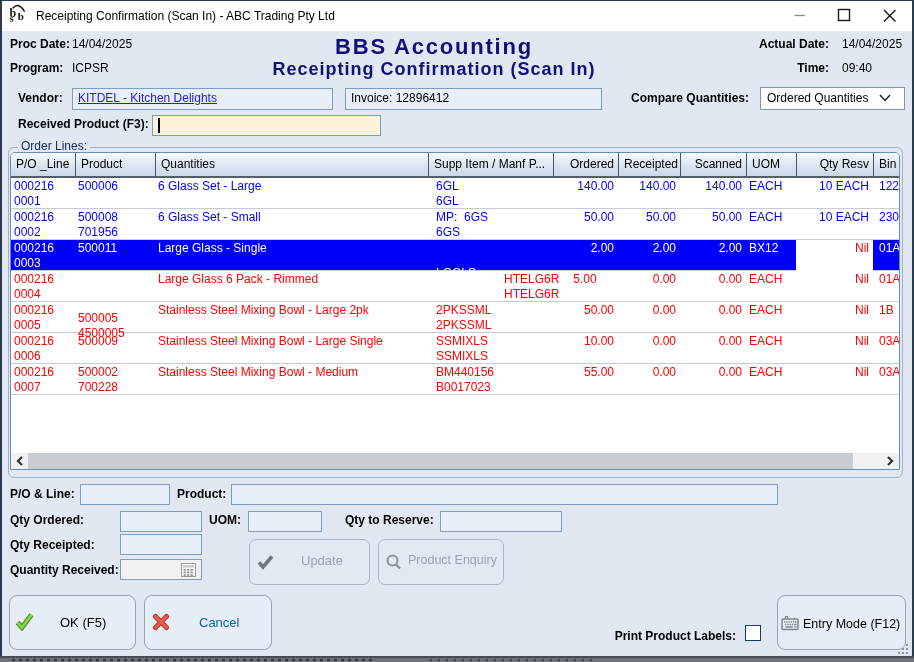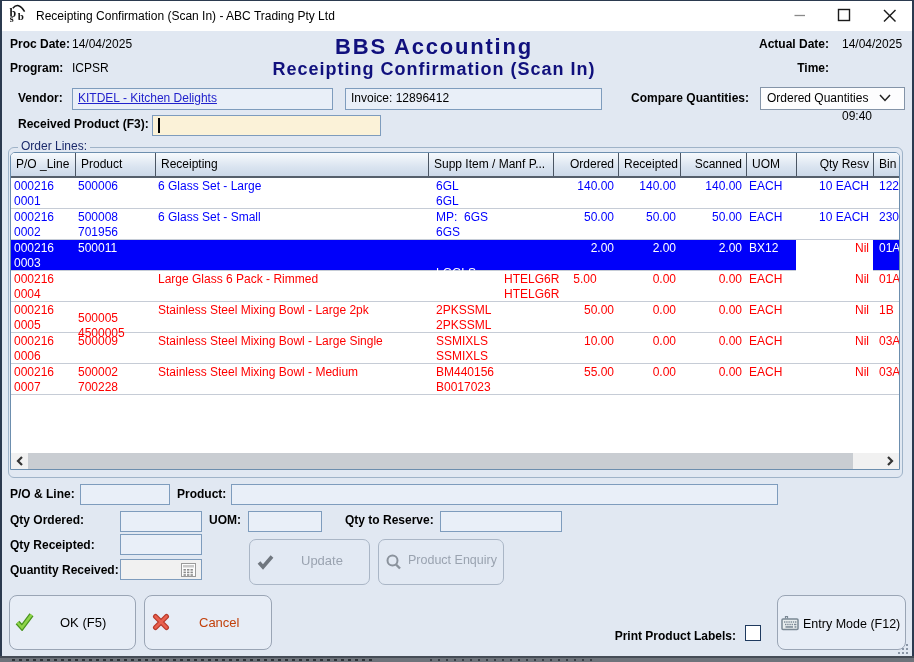--- a/index.html
+++ b/index.html
@@ -44,21 +44,21 @@
 
 <div class="lbl" style="left:10px; top:37px;">Proc Date:</div>
 <div class="val" style="left:72px; top:37px;">14/04/2025</div>
 <div class="lbl" style="left:10px; top:61px;">Program:</div>
 <div class="val" style="left:72px; top:61px;">ICPSR</div>
 <div class="abs" style="left:0; top:34px; width:868px; text-align:center; font-size:22px; letter-spacing:1.8px; font-weight:bold; color:#10107d;">BBS Accounting</div>
 <div class="abs" style="left:0; top:59px; width:868px; text-align:center; font-size:18px; letter-spacing:1.0px; font-weight:bold; color:#10107d;">Receipting Confirmation (Scan In)</div>
 <div class="lbl" style="right:85px; top:37px;">Actual Date:</div>
 <div class="val" style="left:842px; top:37px;">14/04/2025</div>
 <div class="lbl" style="right:85px; top:61px;">Time:</div>
-<div class="val" style="left:842px; top:61px;margin-top:48px;">09:40</div>
+<div class="val" style="left:842px; top:61px;">09:40</div>
 
 <div class="lbl" style="left:18px; top:91px;">Vendor:</div>
 <div class="field" style="left:72px; top:88px; width:261px; height:22px;"></div>
 <div class="val" style="left:78px; top:91px; color:#2222cc; text-decoration:underline;">KITDEL - Kitchen Delights</div>
 <div class="field" style="left:345px; top:88px; width:257px; height:22px;"></div>
 <div class="val" style="left:351px; top:91px;">Invoice: 12896412</div>
 <div class="lbl" style="right:165px; top:91px;">Compare Quantities:</div>
 <div class="field" style="left:760px; top:87px; width:145px; height:23px; background:#fdfdfe; border-color:#8494a8;"></div>
 <div class="val" style="left:767px; top:91px;text-align:center;">Ordered Quantities</div>
 <svg class="abs" style="left:878px; top:93px;" width="14" height="10" viewBox="0 0 14 10">
@@ -69,21 +69,21 @@
 <div class="field" style="left:152px; top:115px; width:229px; height:21px; background:#fbf2d8;"></div>
 <div class="abs" style="left:158px; top:118px; width:1.5px; height:15px; background:#000;"></div>
 
 <div class="abs" style="left:8px; top:147px; width:895px; height:331px; border:1px solid #9fb3c8; border-radius:6px;"></div>
 <div class="abs" style="left:18px; top:139px; font-size:12px; color:#1b2a6b; background:#e1e8f2; padding:0 3px;">Order Lines:</div>
 
 <div class="grid" id="grid">
     <div class="ghead">
       <div class="hcell first" style="left:0px; width:64px; ">P/O _Line</div>
       <div class="hcell" style="left:64px; width:80px; ">Product</div>
-      <div class="hcell" style="left:144px; width:273px; ">Receipting</div>
+      <div class="hcell" style="left:144px; width:273px; ">Quantities</div>
       <div class="hcell" style="left:417px; width:125px; ">Supp Item / Manf P...</div>
       <div class="hcell" style="left:542px; width:65px; text-align:right;">Ordered</div>
       <div class="hcell" style="left:607px; width:62px; text-align:right;">Receipted</div>
       <div class="hcell" style="left:669px; width:66px; text-align:right;">Scanned</div>
       <div class="hcell" style="left:735px; width:50px; ">UOM</div>
       <div class="hcell" style="left:785px; width:77px; text-align:right;">Qty Resv</div>
       <div class="hcell" style="left:862px; width:26px; ">Bin</div>
     </div>
     <div class="row blue" style="top:25px;">
       <div class="cell" style="left:0px; width:64px;">000216<br>0001</div>
@@ -105,20 +105,21 @@
       <div class="cell" style="left:542px; width:65px;text-align:right;">50.00<br></div>
       <div class="cell" style="left:607px; width:62px;text-align:right;">50.00<br></div>
       <div class="cell" style="left:669px; width:66px;text-align:right;">50.00<br></div>
       <div class="cell" style="left:735px; width:50px;">EACH<br></div>
       <div class="cell" style="left:785px; width:77px;text-align:right;">10 EACH<br></div>
       <div class="cell" style="left:862px; width:26px;padding-left:6px;">230<br></div>
     </div>
     <div class="row sel" style="top:87px;">
       <div class="cell" style="left:0px; width:64px;">000216<br>0003</div>
       <div class="cell" style="left:64px; width:80px;">500011<br></div>
+      <div class="cell" style="left:144px; width:273px;">Large Glass - Single<br></div>
       <div class="cell" style="left:417px; width:125px;padding-left:8px;margin-top:25px;">LGGLS<br>KDLG 5885</div>
       <div class="cell" style="left:542px; width:65px;text-align:right;">2.00<br></div>
       <div class="cell" style="left:607px; width:62px;text-align:right;">2.00<br></div>
       <div class="cell" style="left:669px; width:66px;text-align:right;">2.00<br></div>
       <div class="cell" style="left:735px; width:50px;">BX12<br></div>
       <div class="cell" style="left:785px; width:77px;text-align:right;background:#fff; color:#fe0000;">Nil<br></div>
       <div class="cell" style="left:862px; width:26px;padding-left:6px;">01A<br></div>
     </div>
     <div class="row red" style="top:118px;">
       <div class="cell" style="left:0px; width:64px;">000216<br>0004</div>
@@ -229,21 +230,21 @@
   <path d="M2.5,10.5 L7,15.5 L16.5,2.8" fill="none" stroke="#48941f" stroke-width="5"></path>
   <path d="M2.5,10.5 L7,15.5 L16.5,2.8" fill="none" stroke="#8ed44a" stroke-width="2.6"></path>
 </svg>
 <div class="abs" style="left:60px; top:615px; font-size:13px; color:#000;">OK (F5)</div>
 
 <div class="abs" style="left:144px; top:595px; width:128px; height:55px; border:1px solid #9aa5b5; border-radius:8px; background:#e7edf6;"></div>
 <svg class="abs" style="left:152px; top:613px;" width="18" height="18" viewBox="0 0 18 18">
   <path d="M3.5,3.5 L14.5,14.5 M14.5,3.5 L3.5,14.5" stroke="#b5392a" stroke-width="5" stroke-linecap="round"></path>
   <path d="M3.5,3.5 L14.5,14.5 M14.5,3.5 L3.5,14.5" stroke="#e9604e" stroke-width="2.6" stroke-linecap="round"></path>
 </svg>
-<div class="abs" style="left:199px; top:615px; font-size:13px; color:#c2410c;">Cancel</div>
+<div class="abs" style="left:199px; top:615px; font-size:13px; color:#0369a1;">Cancel</div>
 
 <div class="lbl" style="right:178px; top:629px;">Print Product Labels:</div>
 <div class="abs" style="left:745px; top:625px; width:16px; height:16px; background:#fff; border:1.5px solid #1f3a5f;"></div>
 
 <div class="abs" style="left:777px; top:595px; width:129px; height:55px; border:1px solid #9aa5b5; border-radius:8px; background:#e7edf6;"></div>
 <svg class="abs" style="left:781px; top:615px;" width="18" height="16" viewBox="0 0 18 16">
   <path d="M4.5,3.5 L4.5,1.5 L6.5,1.5 L6.5,3.5" fill="none" stroke="#7a8894" stroke-width="1.2"></path>
   <rect x="1" y="4" width="16" height="10.5" rx="1" fill="#e8edee" stroke="#7a8894" stroke-width="1.5"></rect>
   <g fill="#7a8894">
     <rect x="3" y="6.3" width="1.4" height="1.4"></rect>

